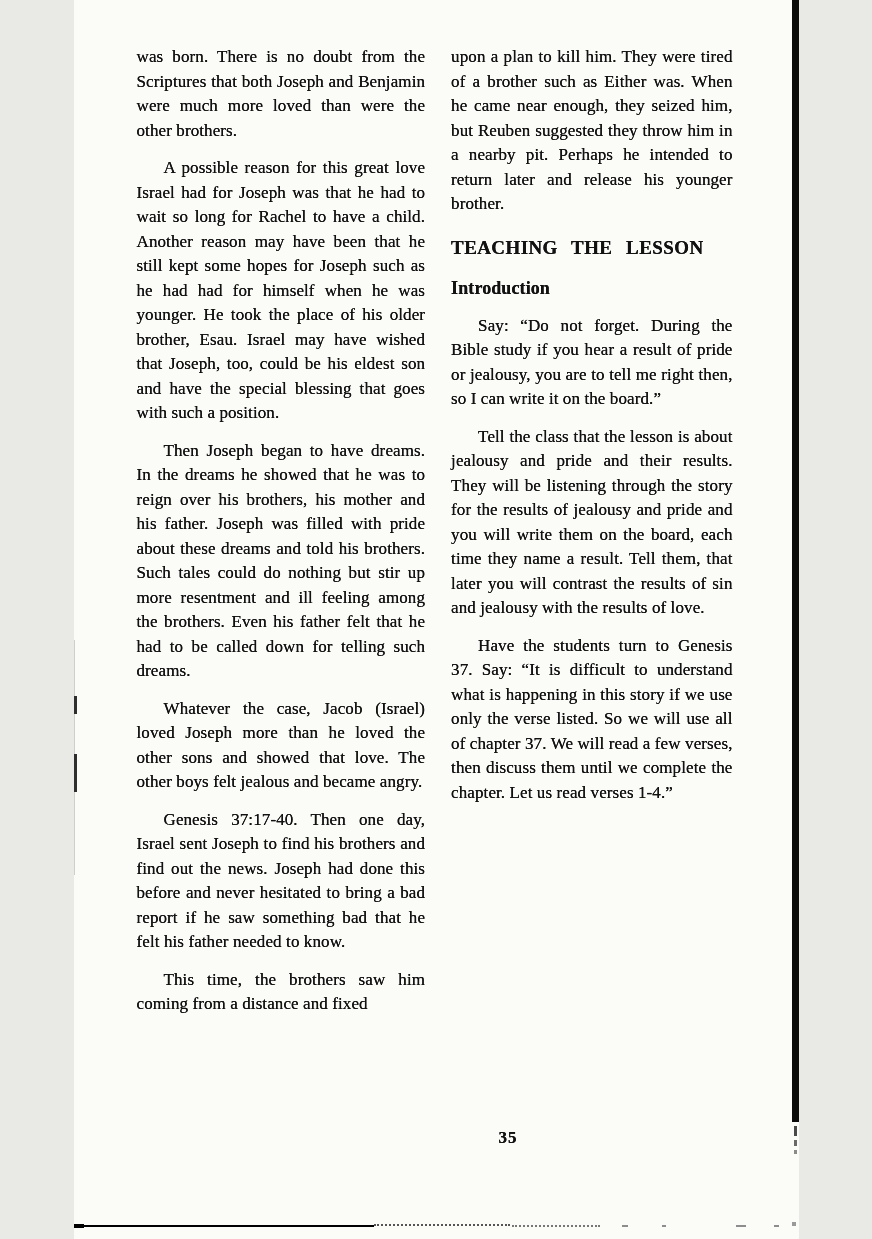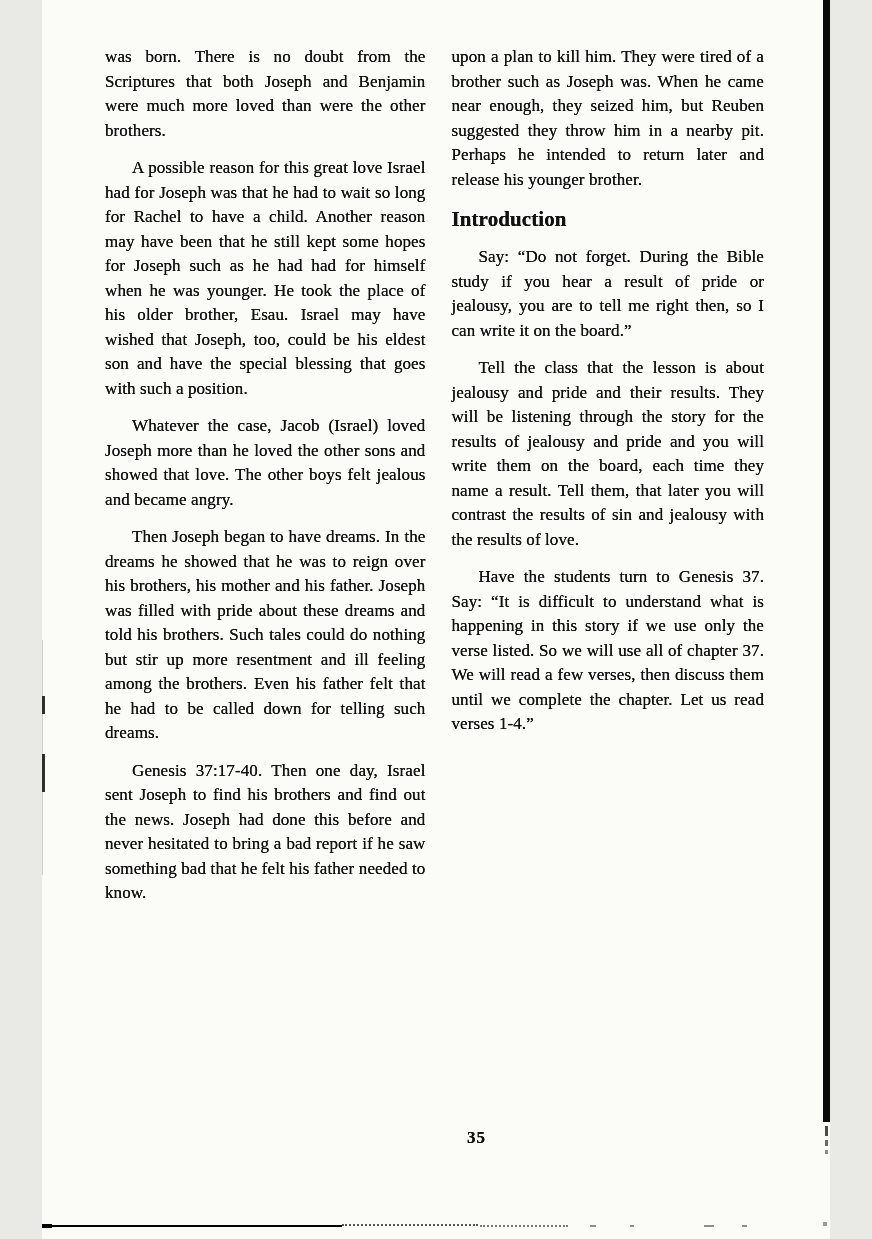--- a/index.html
+++ b/index.html
@@ -1,18 +1,18 @@
 <!DOCTYPE html>
 <html><head>
 <meta charset="utf-8">
 <style>
   html, body { margin: 0; padding: 0; background: #e9e9e6; }
   .page {
     position: relative;
-    width: 788px;
+    width: 725px;
     height: 1239px;
     margin: 0 auto;
     background: #fbfbf8;
     font-family: "Liberation Serif", "DejaVu Serif", serif;
     color: #121212;
     overflow: hidden;
   }
   .columns {
     display: flex;
     gap: 26px;
@@ -38,21 +38,21 @@
   .section-heading {
     font-size: 19px;
     font-weight: bold;
     margin: 18px 0 0 0;
     word-spacing: 0.45em;
     letter-spacing: 0.4px;
     text-align: left;
     line-height: 26px;
   }
   .sub-heading {
-    font-size: 21px;
+    font-size: 18px;
     font-weight: bold;
     margin: 15px 0 0 0;
     text-align: left;
     line-height: 25px;
   }
   .page-number {
     position: absolute;
     top: 1128px;
     left: 63px;
     width: 743px;
@@ -92,27 +92,29 @@
 </head>
 <body>
 
 <div class="page">
 
   <div class="columns">
 
     <div class="col col-left">
       <p class="body-p no-indent">was born. There is no doubt from the Scriptures that both Joseph and Benjamin were much more loved than were the other brothers.</p>
       <p class="body-p">A possible reason for this great love Israel had for Joseph was that he had to wait so long for Rachel to have a child. Another reason may have been that he still kept some hopes for Joseph such as he had had for himself when he was younger. He took the place of his older brother, Esau. Israel may have wished that Joseph, too, could be his eldest son and have the special blessing that goes with such a position.</p>
+      <p class="body-p">Then Joseph began to have dreams. In the dreams he showed that he was to reign over his brothers, his mother and his father. Joseph was filled with pride about these dreams and told his brothers. Such tales could do nothing but stir up more resentment and ill feeling among the brothers. Even his father felt that he had to be called down for telling such dreams.</p>
       <p class="body-p">Whatever the case, Jacob (Israel) loved Joseph more than he loved the other sons and showed that love. The other boys felt jealous and became angry.</p>
-      <p class="body-p">Then Joseph began to have dreams. In the dreams he showed that he was to reign over his brothers, his mother and his father. Joseph was filled with pride about these dreams and told his brothers. Such tales could do nothing but stir up more resentment and ill feeling among the brothers. Even his father felt that he had to be called down for telling such dreams.</p>
       <p class="body-p">Genesis 37:17-40. Then one day, Israel sent Joseph to find his brothers and find out the news. Joseph had done this before and never hesitated to bring a bad report if he saw something bad that he felt his father needed to know.</p>
+      <p class="body-p">This time, the brothers saw him coming from a distance and fixed</p>
     </div>
 
     <div class="col col-right">
-      <p class="body-p no-indent">upon a plan to kill him. They were tired of a brother such as Joseph was. When he came near enough, they seized him, but Reuben suggested they throw him in a nearby pit. Perhaps he intended to return later and release his younger brother.</p>
+      <p class="body-p no-indent">upon a plan to kill him. They were tired of a brother such as Either was. When he came near enough, they seized him, but Reuben suggested they throw him in a nearby pit. Perhaps he intended to return later and release his younger brother.</p>
+      <h2 class="section-heading">TEACHING THE LESSON</h2>
       <h3 class="sub-heading">Introduction</h3>
       <p class="body-p">Say: “Do not forget. During the Bible study if you hear a result of pride or jealousy, you are to tell me right then, so I can write it on the board.”</p>
       <p class="body-p">Tell the class that the lesson is about jealousy and pride and their results. They will be listening through the story for the results of jealousy and pride and you will write them on the board, each time they name a result. Tell them, that later you will contrast the results of sin and jealousy with the results of love.</p>
       <p class="body-p">Have the students turn to Genesis 37. Say: “It is difficult to understand what is happening in this story if we use only the verse listed. So we will use all of chapter 37. We will read a few verses, then discuss them until we complete the chapter. Let us read verses 1-4.”</p>
     </div>
 
   </div>
 
   <div class="page-number">35</div>
 

